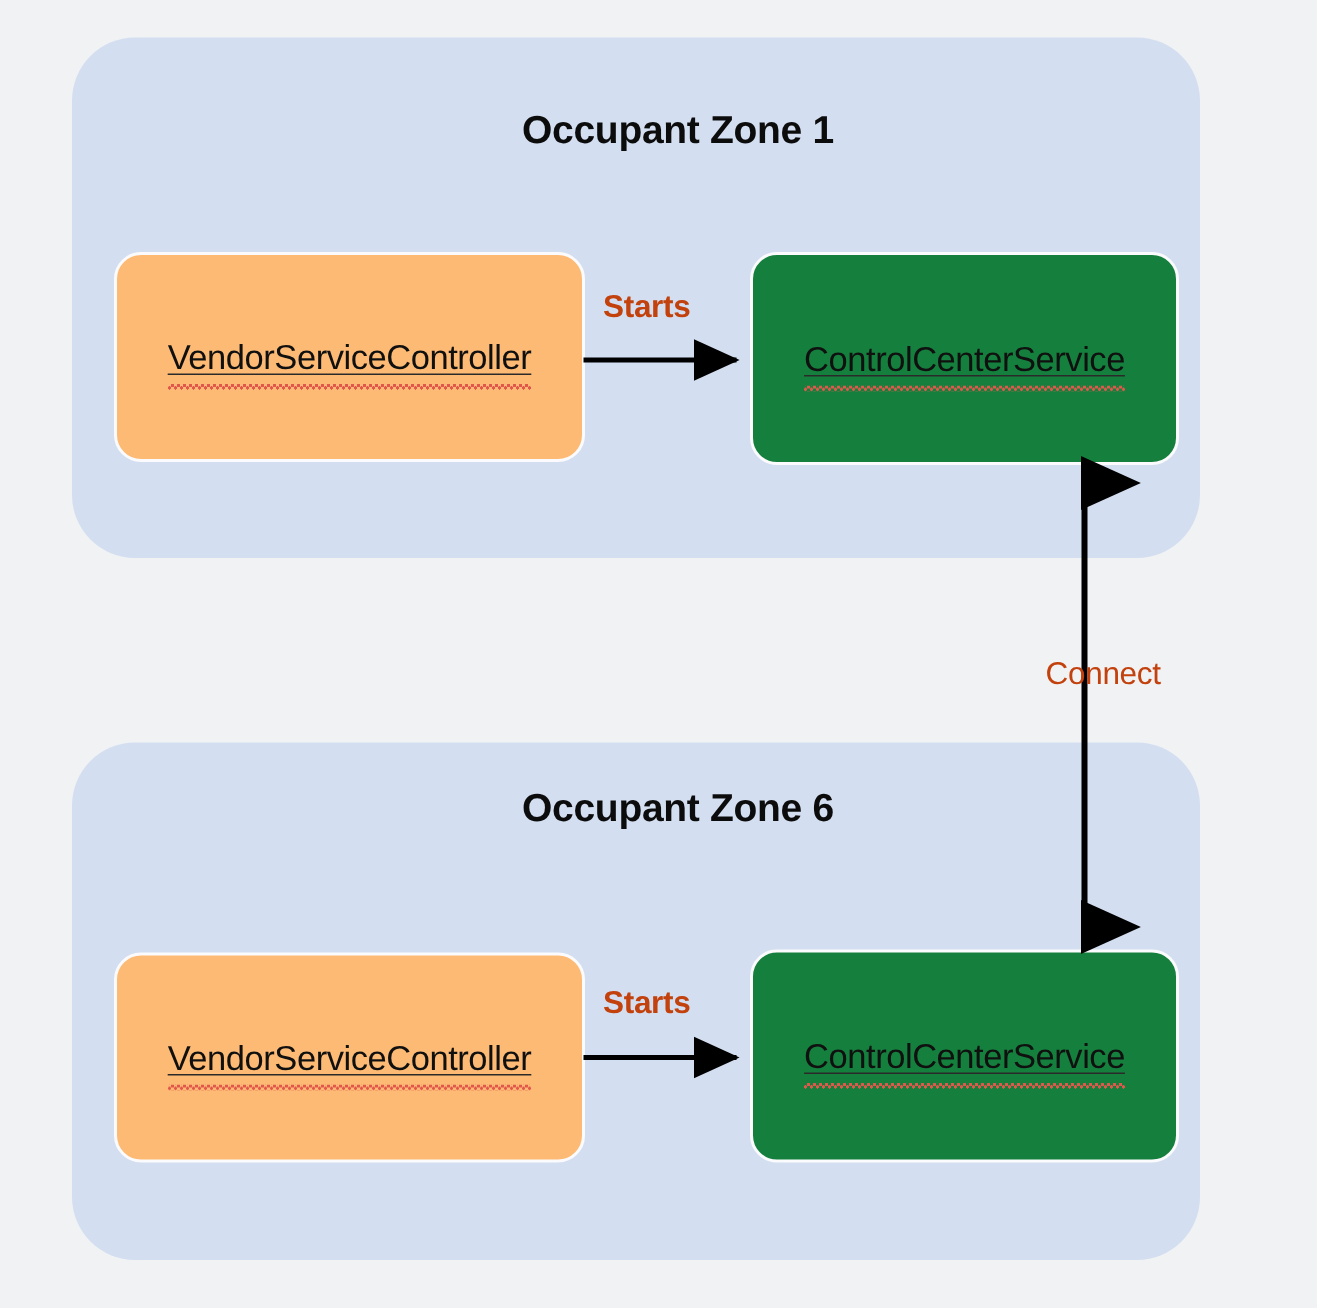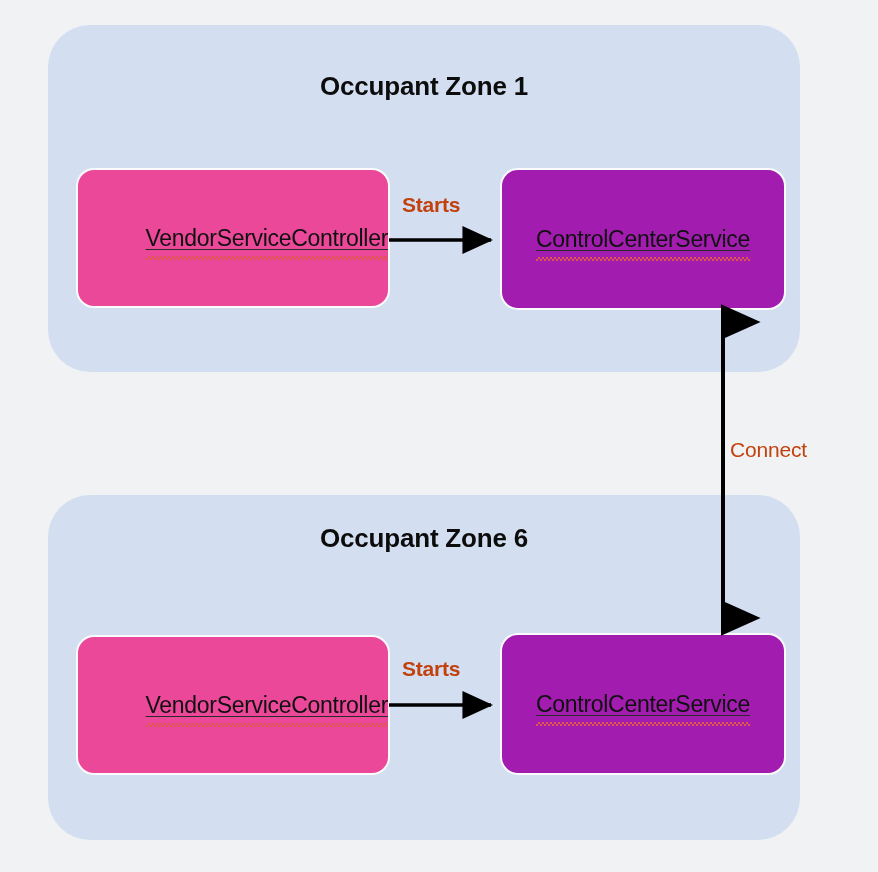--- a/index.html
+++ b/index.html
@@ -30,20 +30,21 @@
   .zone-title {
     position: absolute;
     left: 0;
     width: 100%;
     text-align: center;
     font-weight: bold;
     font-size: 26px;
     color: #0c0c0c;
     letter-spacing: -0.2px;
     white-space: nowrap;
+    padding-left: 28px;
   }
   #zone-1 .zone-title { top: 46px; }
   #zone-2 .zone-title { top: 28px; }
 
   .node {
     position: absolute;
     box-sizing: border-box;
     border: 2px solid #fbfbfd;
     border-radius: 18px;
     display: flex;
@@ -69,22 +70,22 @@
     right: 0;
     bottom: -8px;
     height: 4px;
     background-image:
       radial-gradient(circle at 1px 2.6px, #e2574c 1.05px, transparent 1.2px),
       radial-gradient(circle at 3px 1.1px, #e2574c 1.05px, transparent 1.2px);
     background-size: 4px 4px;
     background-repeat: repeat-x;
   }
 
-  .node-purple { background: #ec4899; justify-content: flex-end; }
-  .node-green  { background: #a21caf; }
+  .node-purple { background: #fdba74; }
+  .node-green  { background: #15803d; }
 
   
   #zone-1 .node-purple { left: 28px;  top: 143px; width: 314px; height: 140px; }
   #zone-1 .node-green  { left: 452px; top: 143px; width: 286px; height: 142px; }
   #zone-2 .node-purple { left: 28px;  top: 140px; width: 314px; height: 140px; }
   #zone-2 .node-green  { left: 452px; top: 138px; width: 286px; height: 142px; }
 
   .edge-svg {
     position: absolute;
     left: 0;
@@ -97,21 +98,21 @@
   .edge-label {
     position: absolute;
     font-size: 21px;
     color: #c2410c;
     white-space: nowrap;
   }
   .edge-label-starts { font-weight: bold; letter-spacing: -0.2px; }
   .edge-label-connect { font-weight: normal; letter-spacing: -0.2px; }
   #label-starts-1  { left: 402px; top: 193px; }
   #label-starts-2  { left: 402px; top: 657px; }
-  #label-connect   { left: 730px; top: 438px; }
+  #label-connect   { left: 697px; top: 438px; }
 </style>
 </head>
 <body>
 
 <div id="canvas">
 
   <div class="zone" id="zone-1">
     <div class="zone-title">Occupant Zone 1</div>
 
     <div class="node node-purple">

